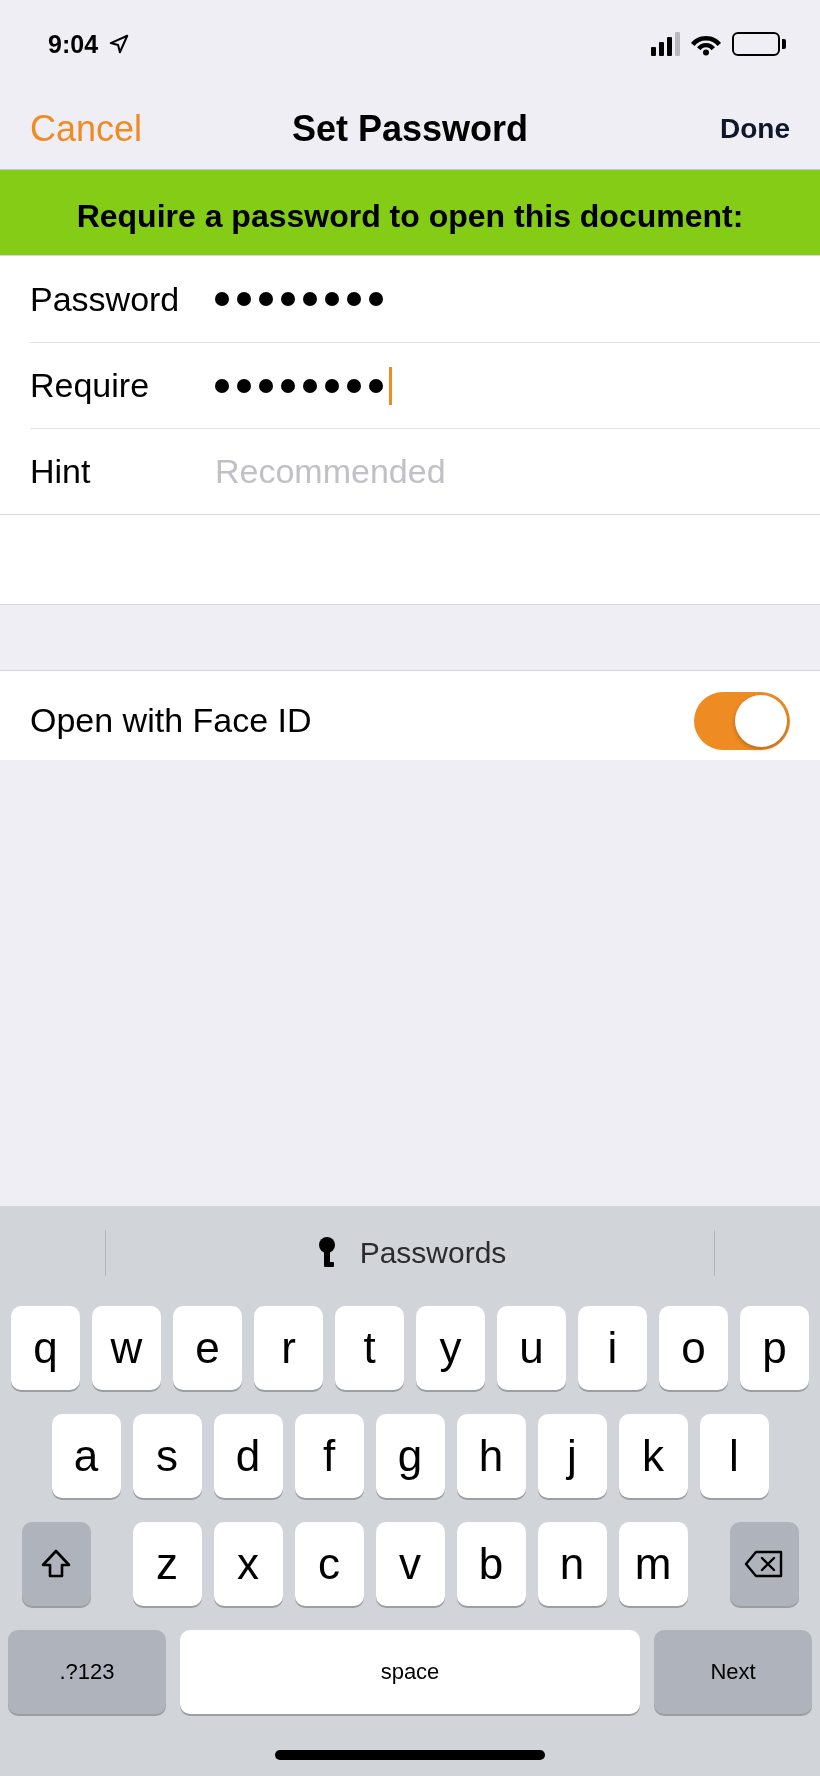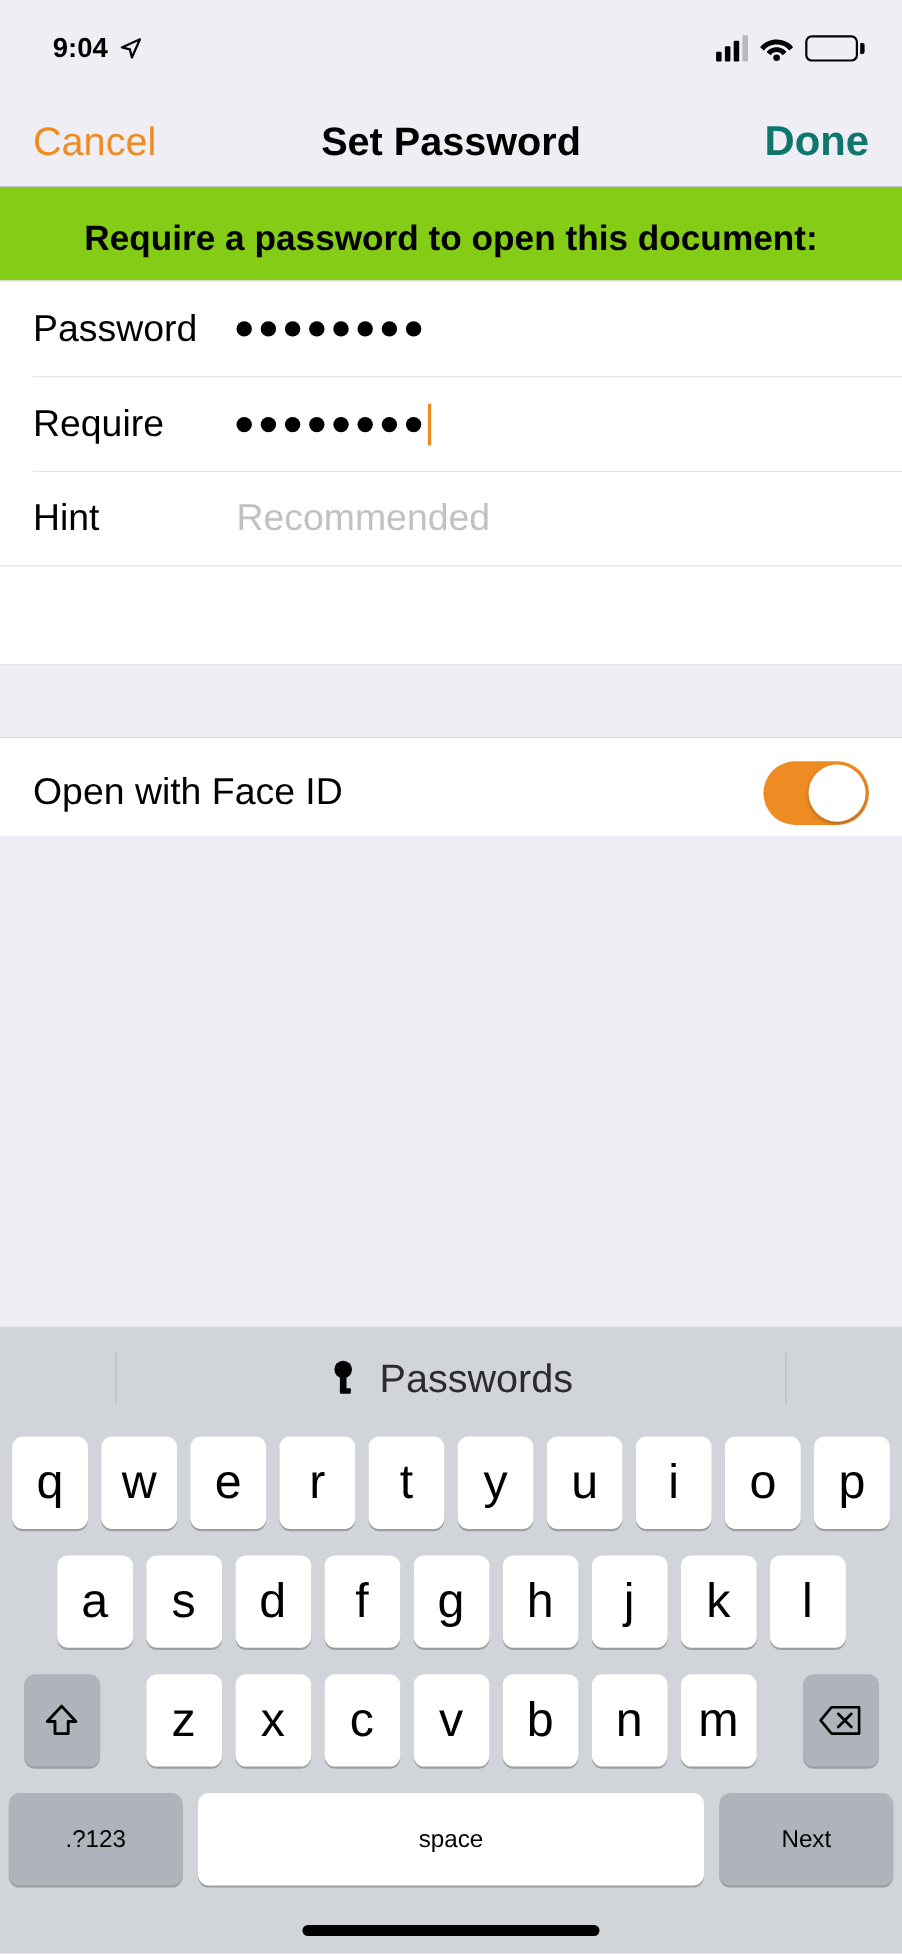--- a/index.html
+++ b/index.html
@@ -58,21 +58,21 @@
     border-bottom: 1px solid #c7c7cb;
   }
   .nav-title { font-size: 36px; font-weight: 600; }
   .nav-cancel {
     position:absolute; left: 30px; top:50%; transform:translateY(-50%);
     font-size: 36px; color: #ef8b23; font-weight:400;
     background:none;border:none;
   }
   .nav-done {
     position:absolute; right: 30px; top:50%; transform:translateY(-50%);
-    font-size: 38px; color: #0f766e; font-weight:600;
+    font-size: 28px; color: #0f172a; font-weight:600;
     background:none;border:none;
   }
 
   
   .section-header {
     padding: 28px 30px 20px 30px;
     background: #84cc16;
     font-size: 32px;
     font-weight: 700;
     text-align: center;
@@ -152,21 +152,21 @@
     height: 570px;
     background:#d1d4d9;
     padding-top: 0;
   }
   .kb-suggest {
     height: 94px;
     display:flex;
     align-items:center;
     justify-content:center;
     gap: 20px;
-    font-size: 36px;
+    font-size: 30px;
     color:#2c2c2e;
     position:relative;
   }
   .kb-suggest::before, .kb-suggest::after {
     content:"";
     position:absolute;
     top:24px; bottom:24px;
     width:1px;
     background:#b3b6bb;
   }

